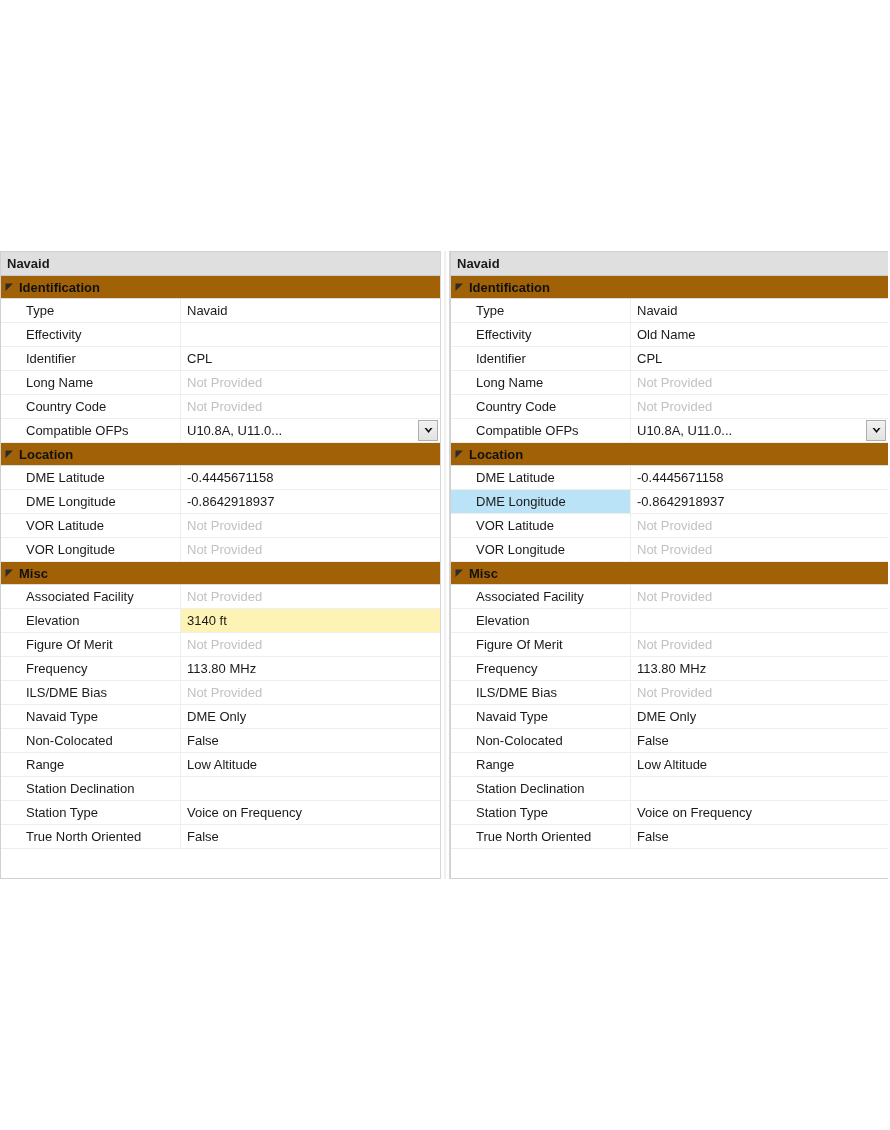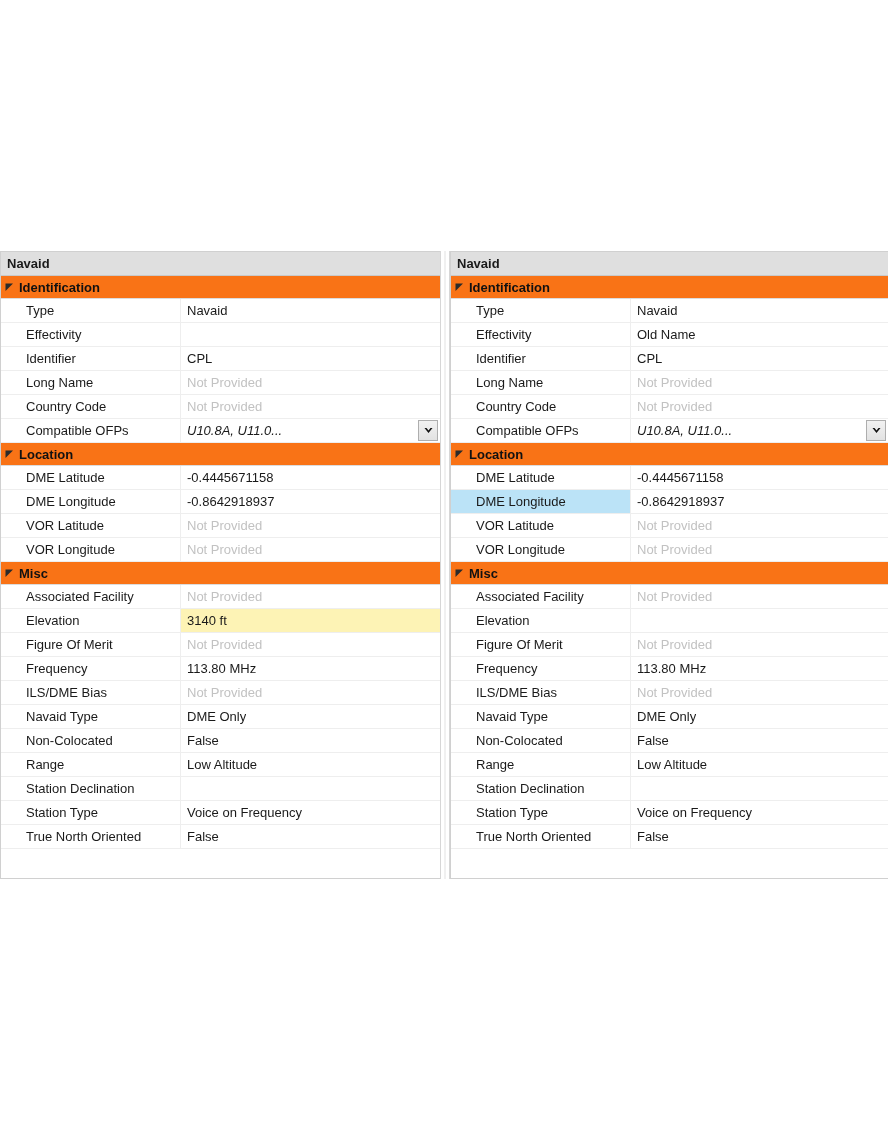--- a/index.html
+++ b/index.html
@@ -85,21 +85,21 @@
 
   .pane-body {
     flex: 1 1 auto;
     background: #ffffff;
     position: relative;
     overflow: hidden;
   }
 
   .group-header {
     height: 23px;
-    background: #f97316;
+    background: #a16207;
     border-bottom: 1px solid #dcdcdc;
     display: flex;
     align-items: center;
     box-sizing: border-box;
   }
   .group-arrow {
     width: 16px;
     flex: 0 0 16px;
     display: flex;
     align-items: center;
@@ -160,21 +160,20 @@
   }
 
   .value-text {
     white-space: nowrap;
     overflow: hidden;
   }
 
   
   .row.has-dropdown .cell-value {
     padding-right: 24px;
-    font-style: italic;
   }
   .dropdown-btn {
     position: absolute;
     right: 2px;
     top: 1px;
     width: 20px;
     height: 21px;
     background: linear-gradient(#f2f2f2, #e2e2e2);
     border: 1px solid #aeaeae;
     box-sizing: border-box;

